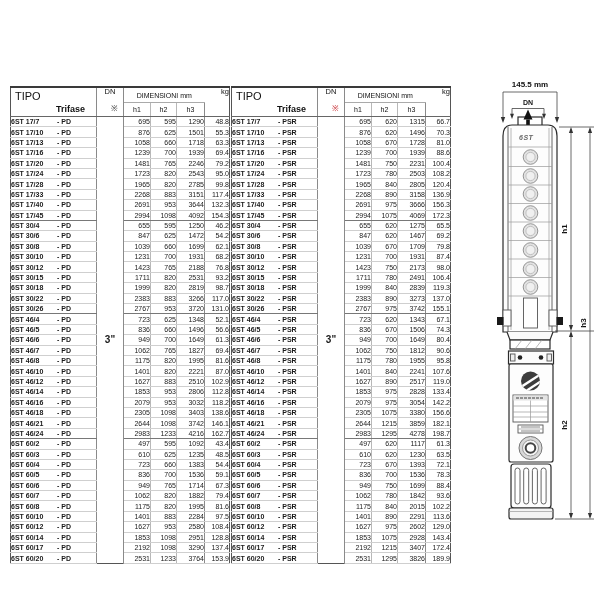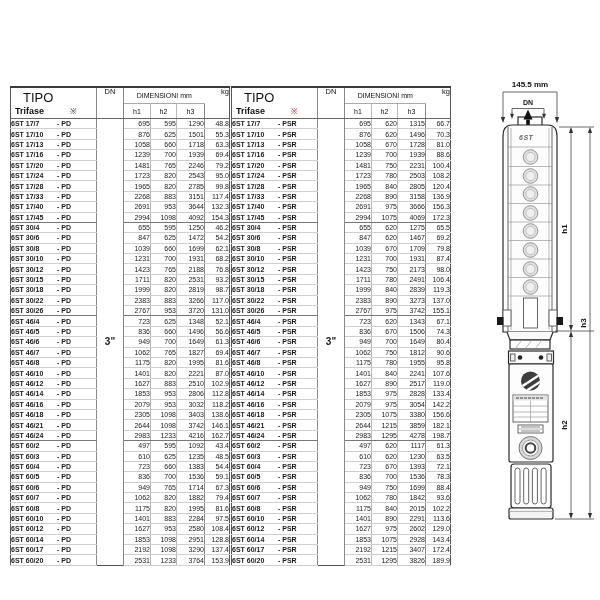--- a/index.html
+++ b/index.html
@@ -4,22 +4,22 @@
 <style>
   html,body{margin:0;padding:0;background:#fff;}
   .sheet{position:relative;width:600px;height:600px;background:#ffffff;overflow:hidden;
          font-family:"Liberation Sans",sans-serif;color:#111;}
   
   table.spec{position:absolute;top:86px;border-collapse:collapse;table-layout:fixed;
              width:219px;border:1px solid #555;border-top:2px solid #3a3a3a;}
   table.spec th,table.spec td{padding:0;margin:0;line-height:1;}
   thead th{font-weight:normal;border-bottom:1px solid #666;}
   .h-tipo{text-align:left;border-right:1px solid #8a8a8a;vertical-align:top;}
-  .h-tipo .tt{font-size:13px;padding:3px 0 0 4px;margin-left:8px;}
-  .h-tipo .tb{font-size:9px;font-weight:bold;padding:3px 0 2px 4px;display:flex;align-items:center;}
+  .h-tipo .tt{font-size:11px;padding:3px 0 0 4px;}
+  .h-tipo .tb{font-size:9px;font-weight:bold;padding:3px 0 2px 4px;display:flex;margin-left:41px;}
   .sym{font-size:8px;font-weight:normal;margin-left:26px;color:#333;}
   .h-dn{border-right:1px solid #8a8a8a;vertical-align:top;padding-top:3px;font-size:7.5px;text-align:center;}
   .h-dim{font-size:7px;border-bottom:1px solid #aaa;height:13px;text-align:center;}
   .h-sub{font-size:7px;height:12px;border-right:1px solid #b8b8b8;text-align:center;}
   .h-sub.last{border-right:1px solid #8a8a8a;}
   .h-kg{vertical-align:top;padding-top:3px;font-size:7.5px;text-align:right;}
   tbody td{height:9.4px;font-size:7px;border-bottom:1px solid #cfcfcf;color:#1a1a1a;}
   tbody tr.group-end td{border-bottom:1px solid #787878;}
   td.c-tipo{text-align:left;font-weight:bold;padding-left:3px;border-right:1px solid #8a8a8a;white-space:nowrap;}
   td.c-tipo .mname{display:inline-block;width:46px;}

